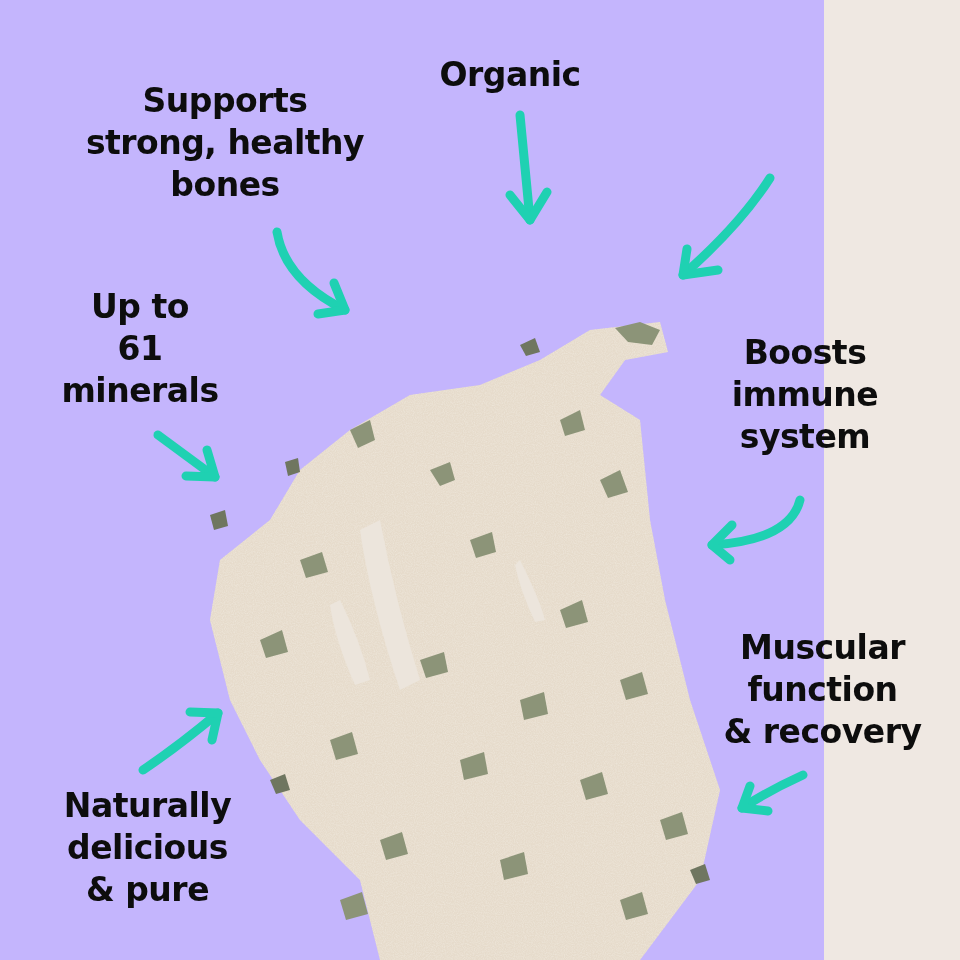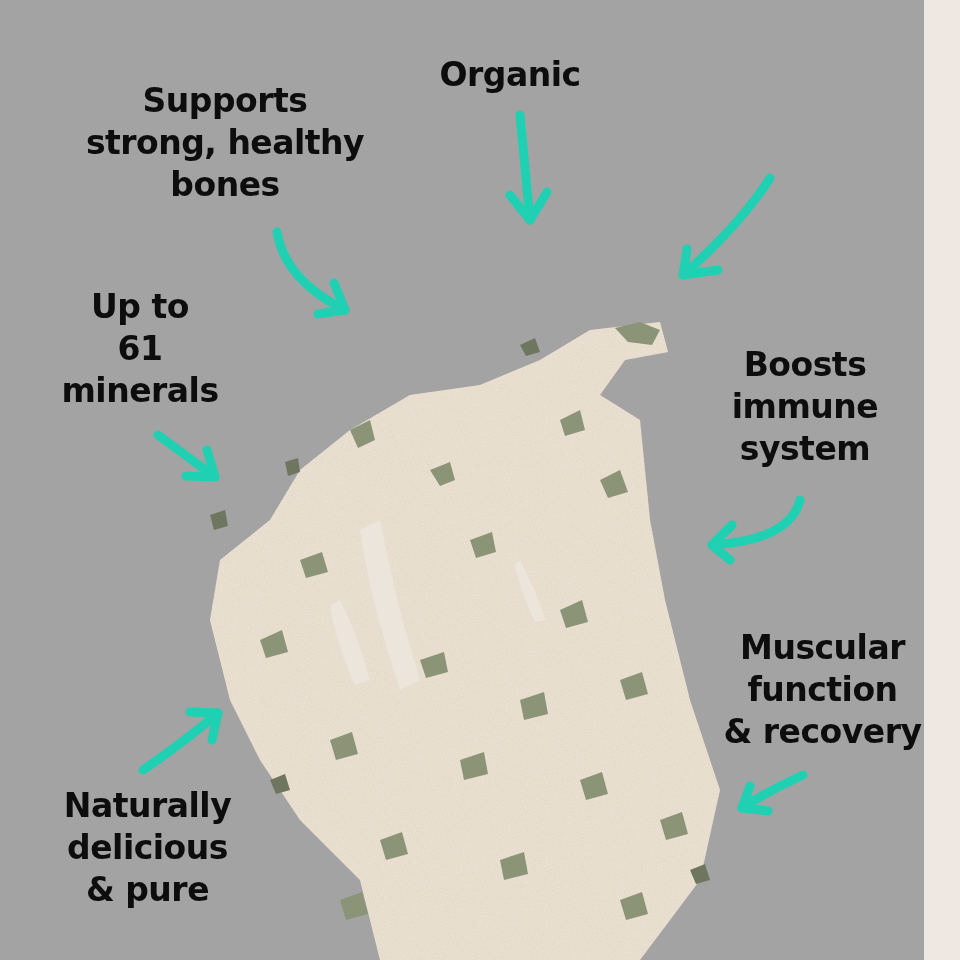--- a/index.html
+++ b/index.html
@@ -1,21 +1,21 @@
 <!DOCTYPE html>
 <html><head>
 <meta charset="utf-8">
 <style>
   html, body { margin: 0; padding: 0; }
   body {
     width: 960px; height: 960px; overflow: hidden;
     background: #efe8e2;
     font-family: "DejaVu Sans", "Liberation Sans", sans-serif;
   }
-  .canvas { position: relative; width: 924px; height: 960px; background: #a3a3a3; }
+  .canvas { position: relative; width: 824px; height: 960px; background: #c4b5fd; }
   .label {
     position: absolute; text-align: center; color: #0d0d0d;
     font-weight: bold; font-size: 33px; line-height: 42px; letter-spacing: -0.5px;
     white-space: pre-line;
   }
   .arrows, .pile { position: absolute; left: 0; top: 0; }
 </style>
 </head>
 <body>
 
@@ -96,21 +96,21 @@
     </g>
   </svg>
 
   <div class="label" style="left:60px; top:80px; width:330px;">Supports
 strong, healthy
 bones</div>
   <div class="label" style="left:410px; top:54px; width:200px;">Organic</div>
   <div class="label" style="left:40px; top:286px; width:200px;">Up to
 61
 minerals</div>
-  <div class="label" style="left:705px; top:344px; width:200px;text-align:center;">Boosts
+  <div class="label" style="left:705px; top:332px; width:200px;text-align:center;">Boosts
 immune
 system</div>
   <div class="label" style="left:40px; top:785px; width:215px;">Naturally
 delicious
 &amp; pure</div>
   <div class="label" style="left:705px; top:627px; width:235px;">Muscular
 function
 &amp; recovery</div>
 
 </div>

